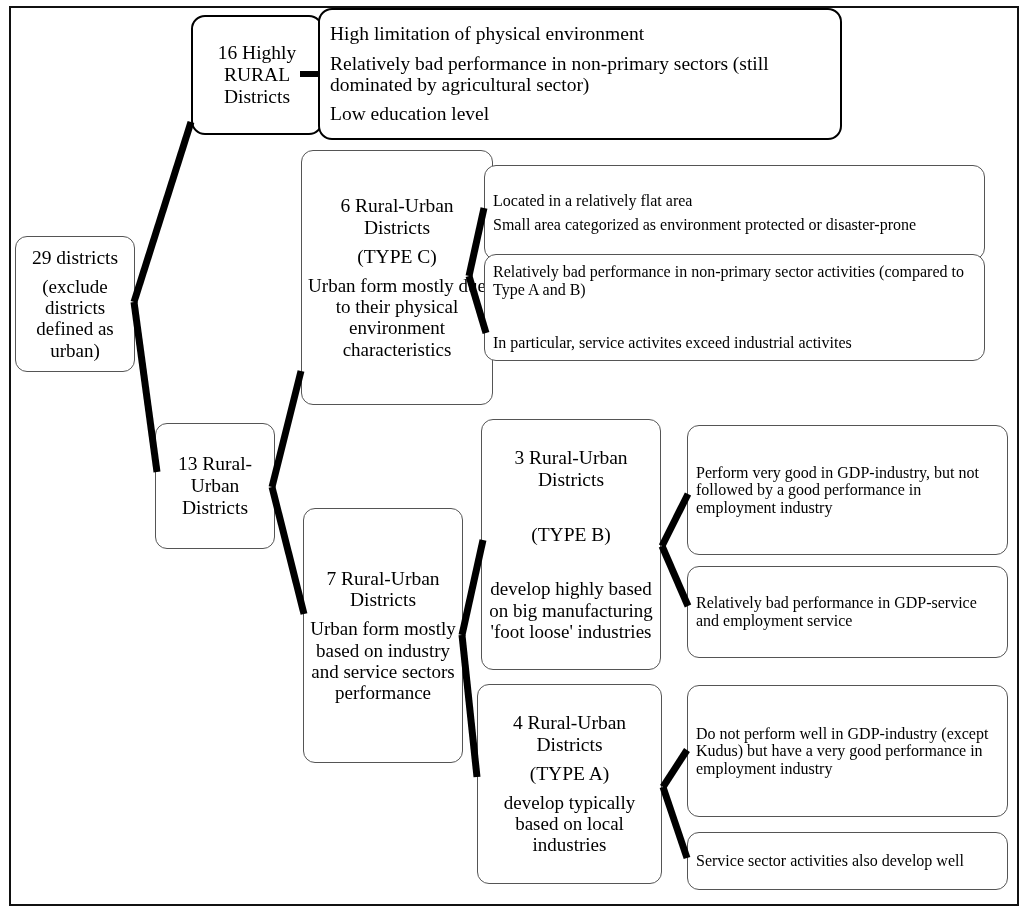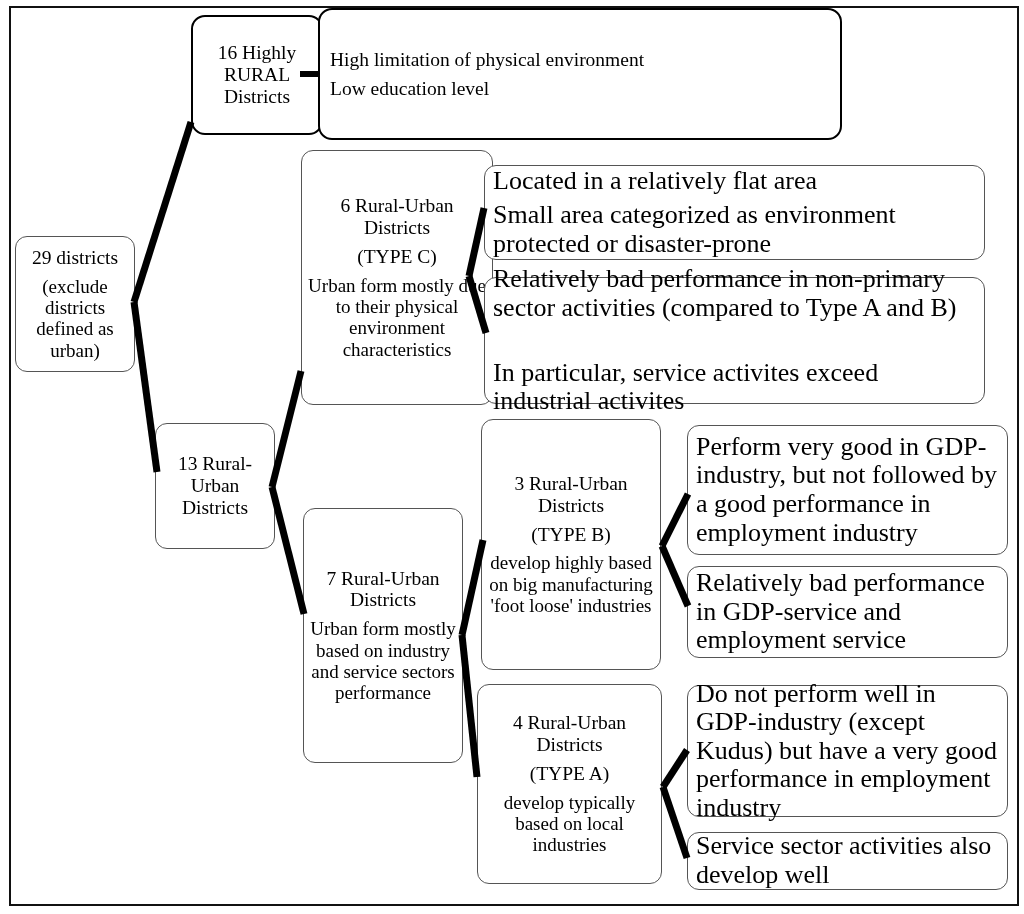--- a/index.html
+++ b/index.html
@@ -9,21 +9,21 @@
   .node{position:absolute;box-sizing:border-box;background:#fff;border:1.2px solid #555;border-radius:12px;
         display:flex;flex-direction:column;justify-content:center;z-index:3;}
   .node.strong{border:2.2px solid #000;border-radius:14px;}
   .node.center{align-items:center;text-align:center;}
   .node.left{align-items:flex-start;text-align:left;}
   .node p{margin:0;padding:0 6px;line-height:1.12;}
   .node p+p{margin-top:7px;}
   .ctitle{font-size:19.5px;}
   .ctype{font-size:19.5px;}
   .cdesc{font-size:19px;}
-  .leaf p{font-size:26px;line-height:1.1;padding:0 8px;}
+  .leaf p{font-size:16px;line-height:1.1;padding:0 8px;}
   .leaf p+p{margin-top:6px;}
   svg#links{position:absolute;left:0;top:0;width:1024px;height:914px;z-index:6;pointer-events:none;}
   svg#links path{fill:none;stroke:#000;stroke-width:7;stroke-linecap:butt;stroke-linejoin:miter;}
   svg#links path.thin{stroke-width:6;}
 </style>
 </head>
 <body>
 
 <div id="canvas" data-name="diagram-canvas">
 
@@ -56,20 +56,21 @@
     <p class="ctitle" data-name="root-line-1">29 districts</p>
     <p class="cdesc" data-name="root-line-2">(exclude districts defined as urban)</p>
   </div>
 
   <div class="node center strong" style="left:191px;top:15px;width:132px;height:120px;" data-name="node-16-highly-rural-districts">
     <p class="ctitle" data-name="node-title">16 Highly RURAL Districts</p>
   </div>
 
   <div class="node left strong" style="left:318px;top:8px;width:524px;height:132px;" data-name="node-highly-rural-traits">
     <p data-name="leaf-line">High limitation of physical environment</p>
+    <p data-name="leaf-line">Relatively bad performance in non-primary sectors (still dominated by agricultural sector)</p>
     <p data-name="leaf-line">Low education level</p>
   </div>
   <style>
     [data-name="node-highly-rural-traits"] p{font-size:19.5px;line-height:1.1;padding:0 10px;}
     [data-name="node-highly-rural-traits"] p+p{margin-top:8px;}
   </style>
 
   <div class="node center" style="left:155px;top:423px;width:120px;height:126px;" data-name="node-13-rural-urban-districts">
     <p class="ctitle" data-name="node-title">13 Rural-Urban Districts</p>
   </div>
@@ -78,31 +79,31 @@
     <p class="ctitle" data-name="node-title">6 Rural-Urban Districts</p>
     <p class="ctype" data-name="node-type-label">(TYPE C)</p>
     <p class="cdesc" data-name="node-description">Urban form mostly due to their physical environment characteristics</p>
   </div>
 
   <div class="node left leaf" style="left:484px;top:165px;width:501px;height:95px;" data-name="node-type-c-leaf-1">
     <p data-name="leaf-line">Located in a relatively flat area</p>
     <p data-name="leaf-line">Small area categorized as environment protected or disaster-prone</p>
   </div>
 
-  <div class="node left leaf" style="left:484px;top:277px;width:501px;height:127px;gap:30px;" data-name="node-type-c-leaf-2">
+  <div class="node left leaf" style="left:484px;top:254px;width:501px;height:107px;gap:30px;" data-name="node-type-c-leaf-2">
     <p data-name="leaf-line">Relatively bad performance in non-primary sector activities (compared to Type A and B)</p>
     <p data-name="leaf-line">In particular, service activites exceed industrial activites</p>
   </div>
 
   <div class="node center" style="left:303px;top:508px;width:160px;height:255px;" data-name="node-7-rural-urban-districts">
     <p class="ctitle" data-name="node-title">7 Rural-Urban Districts</p>
     <p class="cdesc" data-name="node-description">Urban form mostly based on industry and service sectors performance</p>
   </div>
 
-  <div class="node center" style="left:481px;top:419px;width:180px;height:251px;" data-name="node-3-rural-urban-type-b">
+  <div class="node center" style="left:481px;top:419px;width:180px;height:251px;gap:26px;" data-name="node-3-rural-urban-type-b">
     <p class="ctitle" data-name="node-title">3 Rural-Urban Districts</p>
     <p class="ctype" data-name="node-type-label">(TYPE B)</p>
     <p class="cdesc" data-name="node-description">develop highly based on big manufacturing 'foot loose' industries</p>
   </div>
 
   <div class="node left leaf" style="left:687px;top:425px;width:321px;height:130px;" data-name="node-type-b-leaf-1">
     <p data-name="leaf-line">Perform very good in GDP-industry, but not followed by a good performance in employment industry</p>
   </div>
 
   <div class="node left leaf" style="left:687px;top:566px;width:321px;height:92px;" data-name="node-type-b-leaf-2">

